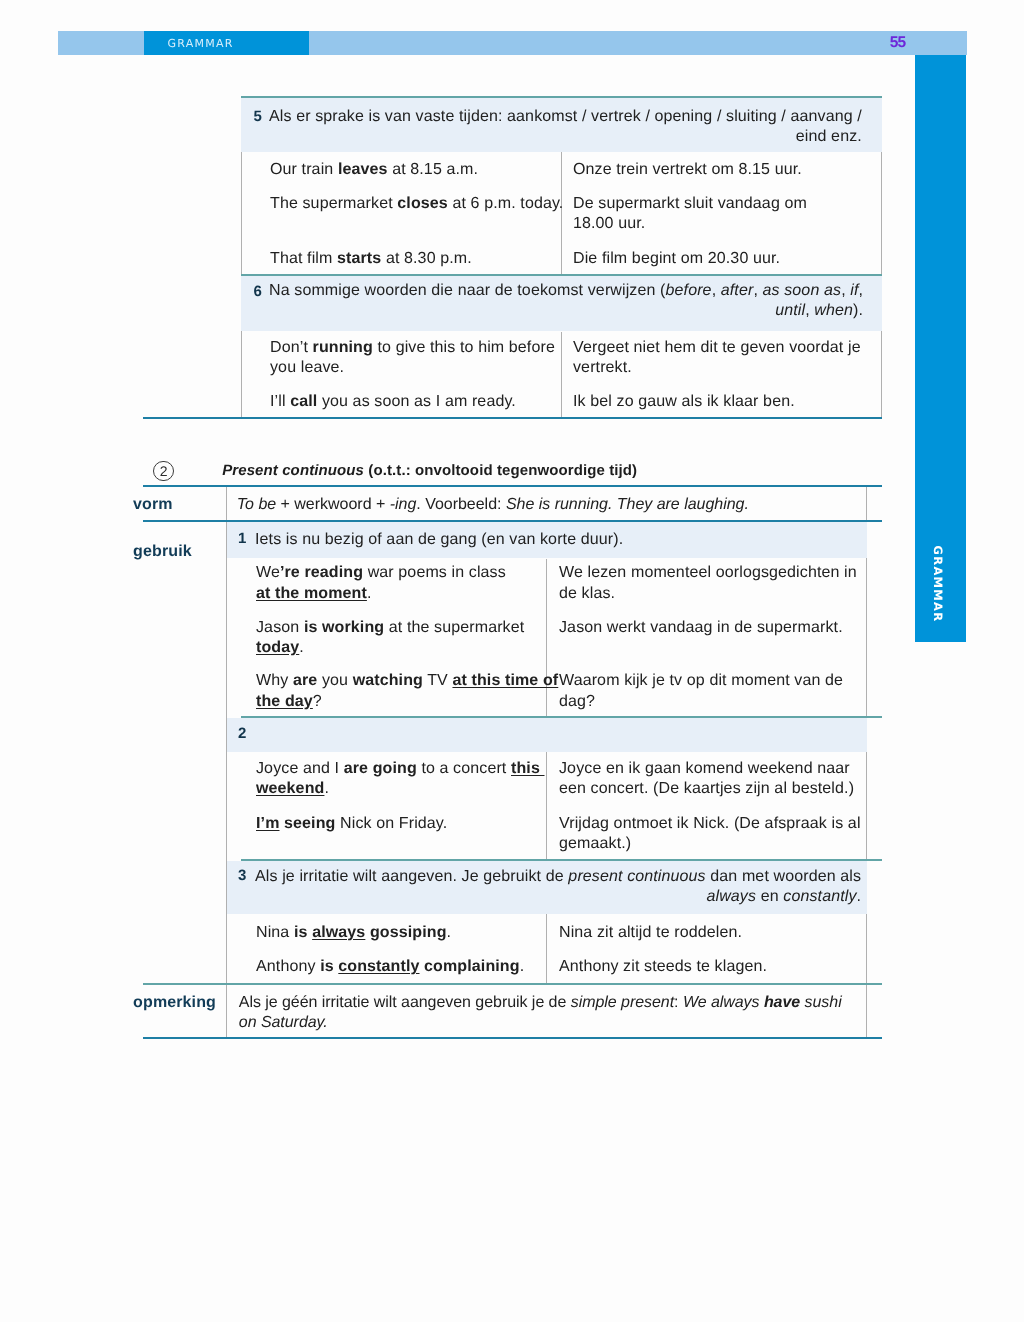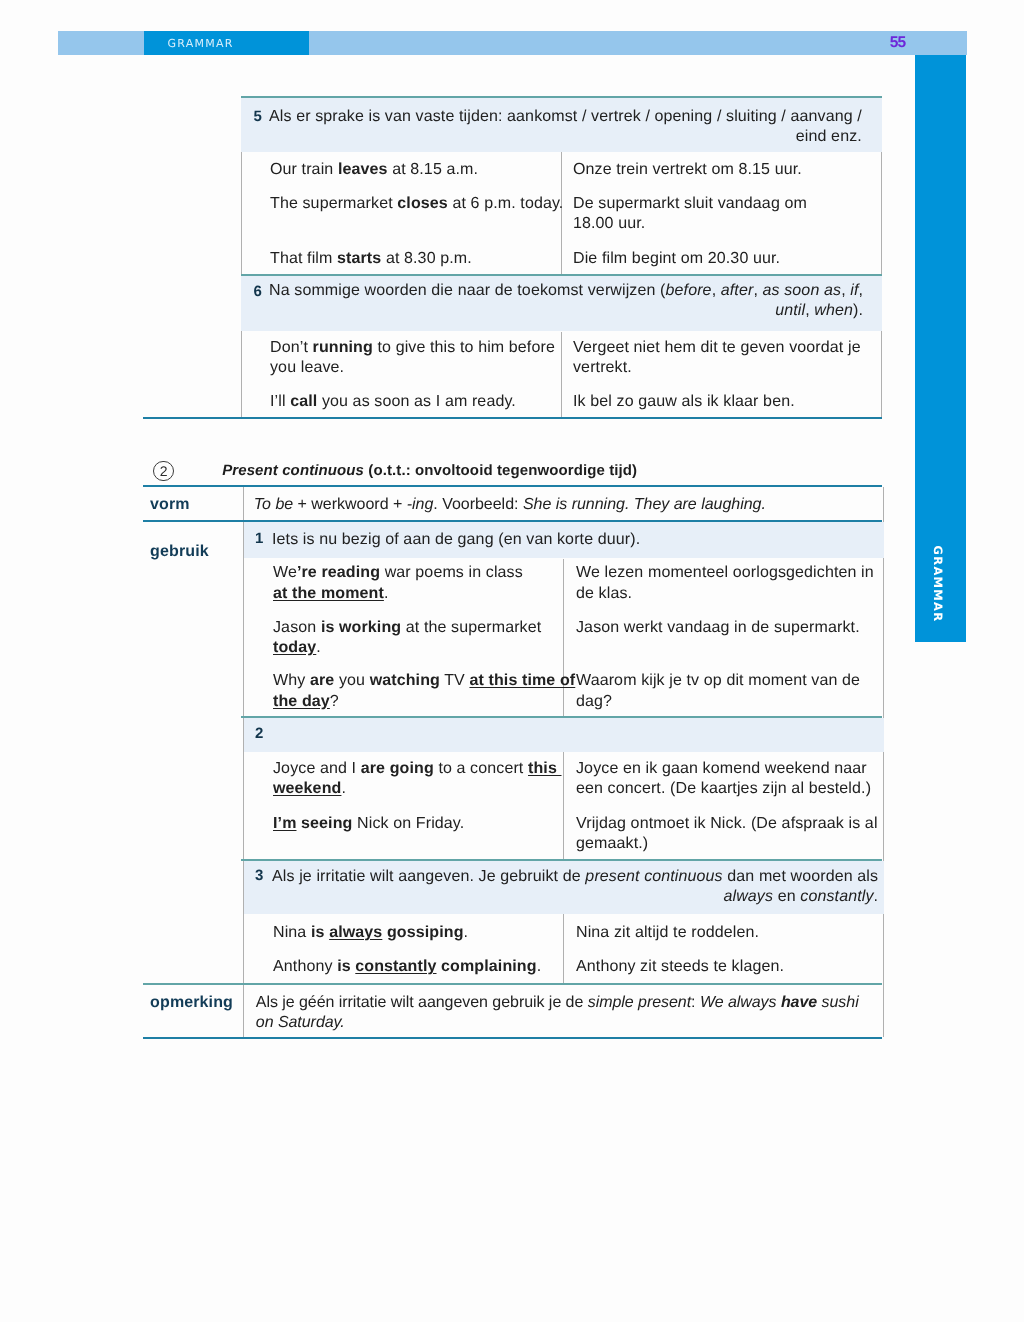--- a/index.html
+++ b/index.html
@@ -72,21 +72,21 @@
   .sect-head{position:absolute;left:143px;top:458px;height:26px;}
   .circled{position:absolute;left:10.4px;top:2.7px;width:20.5px;height:20.5px;
       border:1.2px solid #3a3a3a;border-radius:50%;box-sizing:border-box;}
   .circled .cn{position:absolute;left:0;top:0;width:100%;text-align:center;
       font-size:14px;line-height:18.2px;color:#2b2b2b;letter-spacing:0;}
   .sect-title{position:absolute;left:39.2px;top:3.3px;white-space:nowrap;
       font-size:15px;letter-spacing:0.1px;color:#1d1d1d;font-weight:bold;line-height:20px;margin-left:40px;}
   .sect-title em{font-style:italic;}
 
   
-  .sec-tbl{left:145px;top:487px;width:739px;height:522px;}
+  .sec-tbl{left:128px;top:487px;width:739px;height:522px;}
   .vline{position:absolute;width:1px;background:#b0b0b0;}
   .s-right{left:738px;top:0;height:550px;}
   .s-div{left:98px;top:0;height:550px;}
   .s-inner{left:418.4px;}
   .s-in1{top:72px;height:158px;}
   .s-in2{top:265px;height:109px;}
   .s-in3{top:427px;height:69px;}
 
   .lab{position:absolute;left:5.1px;color:#123c57;font-weight:bold;font-size:16px;letter-spacing:0.12px;line-height:20.2px;}
   .lab-vorm{top:8.3px;}

